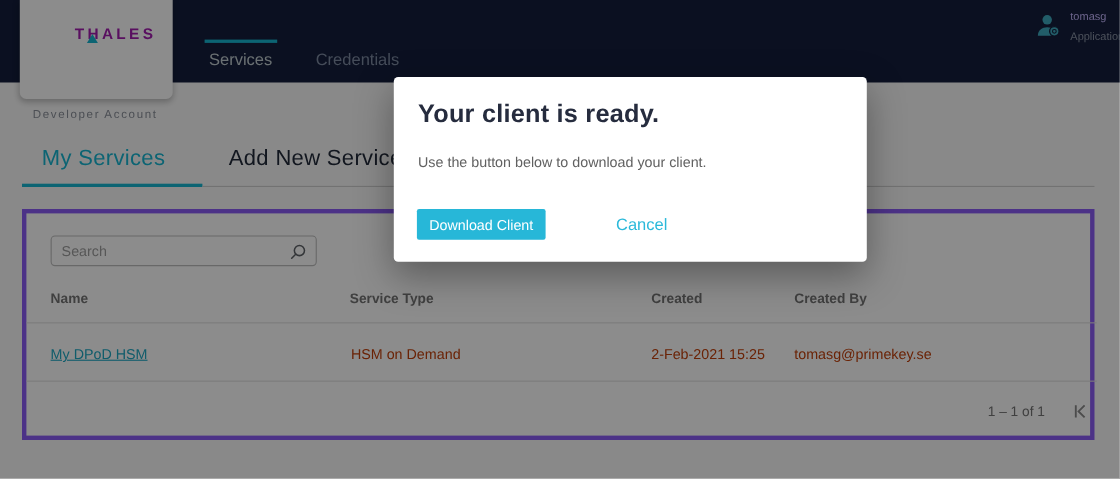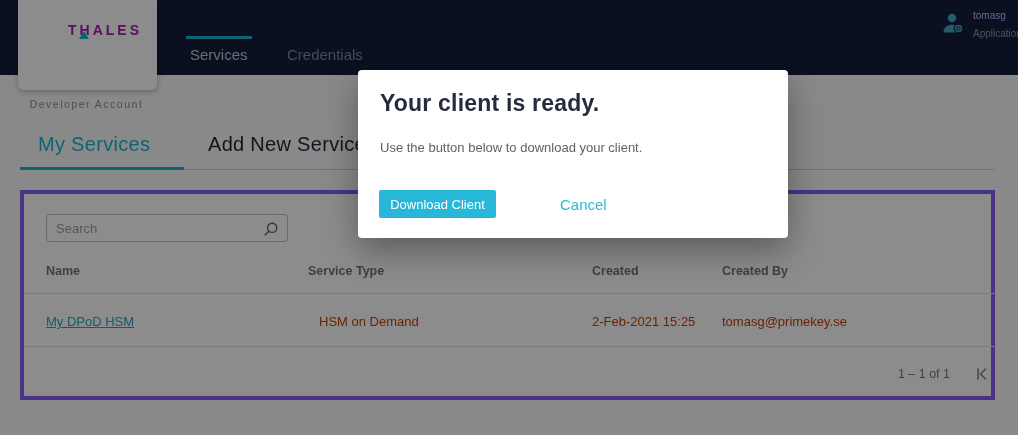--- a/index.html
+++ b/index.html
@@ -63,21 +63,21 @@
     border:1px solid #bdbdbd; border-radius:4px; background:#fff;
   }
   .search-box input {
     position:absolute; left:9px; top:0; width:200px; height:26px; border:none; outline:none;
     font-family:"Liberation Sans", sans-serif; font-size:13px; color:#424242; background:transparent;
   }
   .search-box input::placeholder { color:#9e9e9e; }
   .search-icon { position:absolute; right:8px; top:6px; }
 
   .col-head { position:absolute; top:70px; font-size:12.5px; font-weight:700; color:#757575; }
-  .ch-name { left:22px; } .ch-type { left:284px; } .ch-created { left:568px; } .ch-by { left:698px; }
+  .ch-name { left:22px; } .ch-type { left:294px; } .ch-created { left:568px; } .ch-by { left:698px; }
   .hdr-divider { position:absolute; left:0; top:99px; width:973px; height:1px; background:#e0e0e0; }
 
   .row-cell { position:absolute; top:120px; font-size:13px; color:#c2410c; }
   .rc-name { left:22px; color:#1fa9c4; text-decoration:underline; cursor:pointer; }
   .rc-type { left:295px; } .rc-created { left:568px; } .rc-by { left:698px; }
   .row-divider { position:absolute; left:0; top:152px; width:973px; height:1px; background:#e0e0e0; }
 
   .pagination-label { position:absolute; left:860px; top:173px; width:66px; text-align:right; font-size:12.5px; color:#757575; }
   .pg-first { position:absolute; left:948px; top:170px; cursor:pointer; }
   .pg-prev { position:absolute; left:990px; top:170px; cursor:pointer; }

